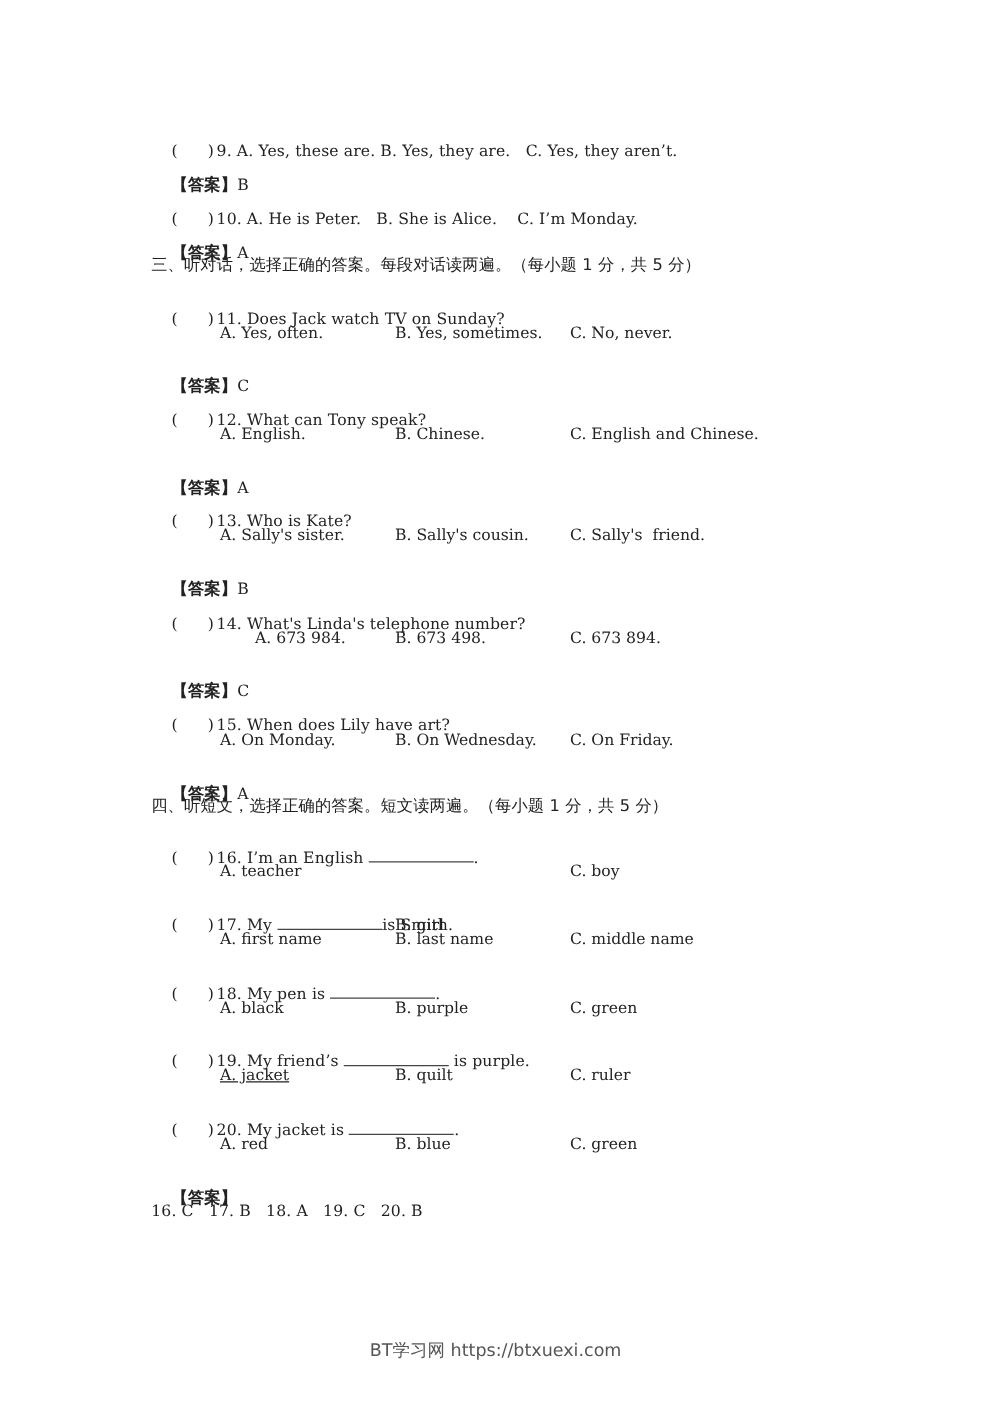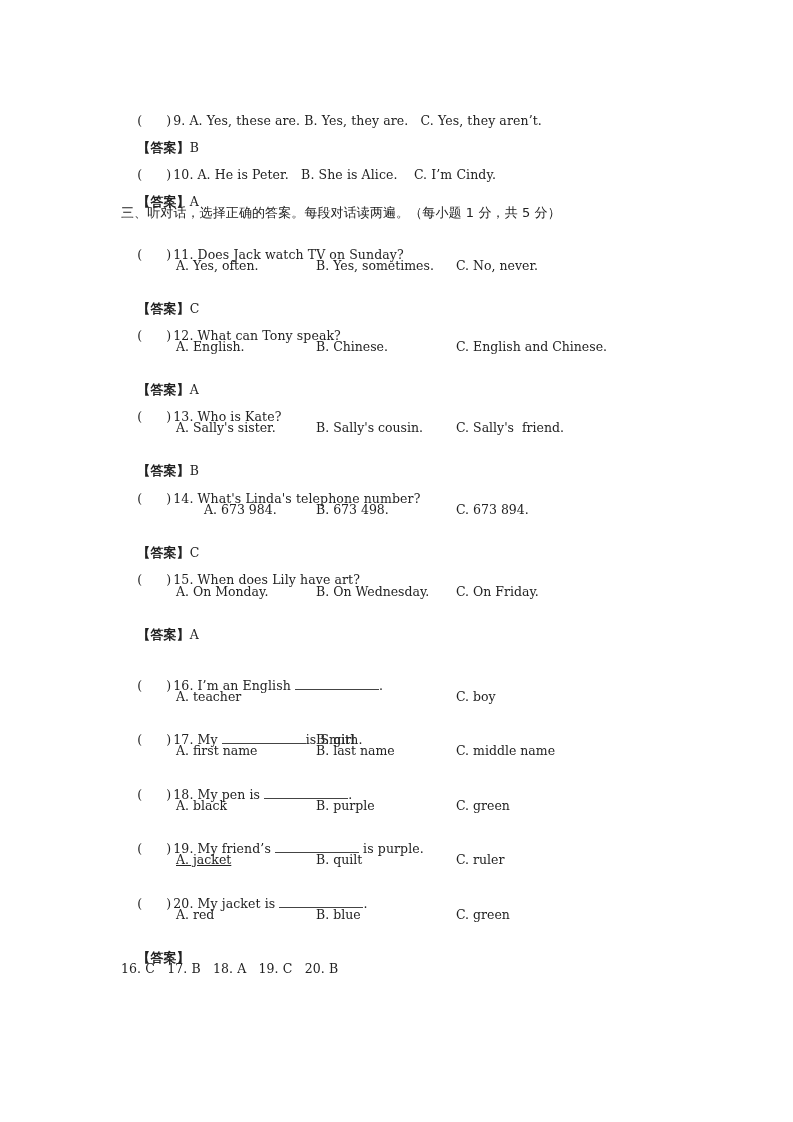--- a/index.html
+++ b/index.html
@@ -76,21 +76,21 @@
 <div class="page">
 
   <div class="line" style="top:97px;">
     <span class="paren"><span>(</span><span class="close">)</span></span><span>9.</span><span style="margin-left:4px">A. Yes, these are.</span> <span>B. Yes, they are.</span>   <span>C. Yes, they aren’t.</span>
   </div>
   <div class="line" style="top:124px;">
     <span class="answer-label">【答案】</span><span>B</span>
   </div>
 
   <div class="line" style="top:151px;">
-    <span class="paren"><span>(</span><span class="close">)</span></span><span>10.</span><span style="margin-left:4px">A. He is Peter.</span>   <span>B. She is Alice.</span>    <span>C. I’m Cindy.</span>
+    <span class="paren"><span>(</span><span class="close">)</span></span><span>10.</span><span style="margin-left:4px">A. He is Peter.</span>   <span>B. She is Alice.</span>    <span>C. I’m Monday.</span>
   </div>
   <div class="line" style="top:178px;">
     <span class="answer-label">【答案】</span><span>A</span>
   </div>
 
   <div class="line heading" style="top:205px;">三、听对话，选择正确的答案。每段对话读两遍。（每小题 1 分，共 5 分）</div>
 
   <div class="line" style="top:231px;">
     <span class="paren"><span>(</span><span class="close">)</span></span><span>11.</span> <span>Does Jack watch TV on Sunday?</span>
   </div>
@@ -134,20 +134,21 @@
   <div class="line" style="top:556px;">
     <span class="paren"><span>(</span><span class="close">)</span></span><span>15.</span> <span>When does Lily have art?</span>
   </div>
   <span class="opt" style="left:176px; top:584px;">A. On Monday.</span>
   <span class="opt" style="left:316px; top:584px;">B. On Wednesday.</span>
   <span class="opt" style="left:456px; top:584px;">C. On Friday.</span>
   <div class="line" style="top:611px;">
     <span class="answer-label">【答案】</span><span>A</span>
   </div>
 
+  <div class="line heading" style="top:638px;">四、听短文，选择正确的答案。短文读两遍。（每小题 1 分，共 5 分）</div>
 
   <div class="line" style="top:662px;">
     <span class="paren"><span>(</span><span class="close">)</span></span><span>16.</span> <span>I’m an English </span><span class="blank"></span><span>.</span>
   </div>
   <span class="opt" style="left:176px; top:689px;">A. teacher</span>
   <span class="opt" style="left:316px; top:689px;margin-top:43px;">B. girl</span>
   <span class="opt" style="left:456px; top:689px;">C. boy</span>
 
   <div class="line" style="top:716px;">
     <span class="paren"><span>(</span><span class="close">)</span></span><span>17.</span> <span>My </span><span class="blank"></span><span>is Smith.</span>
@@ -175,13 +176,14 @@
   </div>
   <span class="opt" style="left:176px; top:907px;">A. red</span>
   <span class="opt" style="left:316px; top:907px;">B. blue</span>
   <span class="opt" style="left:456px; top:907px;">C. green</span>
 
   <div class="line" style="top:934px;">
     <span class="answer-label">【答案】</span>
   </div>
   <div class="line" style="top:961px;">16. C   17. B   18. A   19. C   20. B</div>
 
+  <div class="footer">BT学习网 https://btxuexi.com</div>
 </div>
 
 </body></html>

